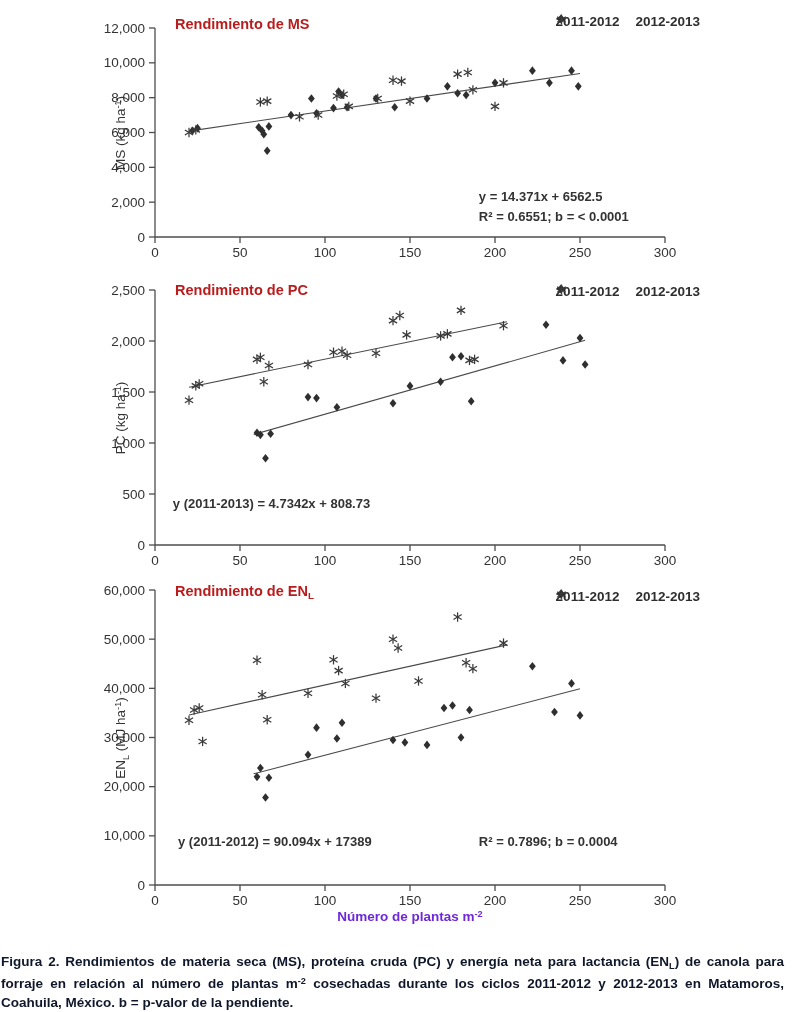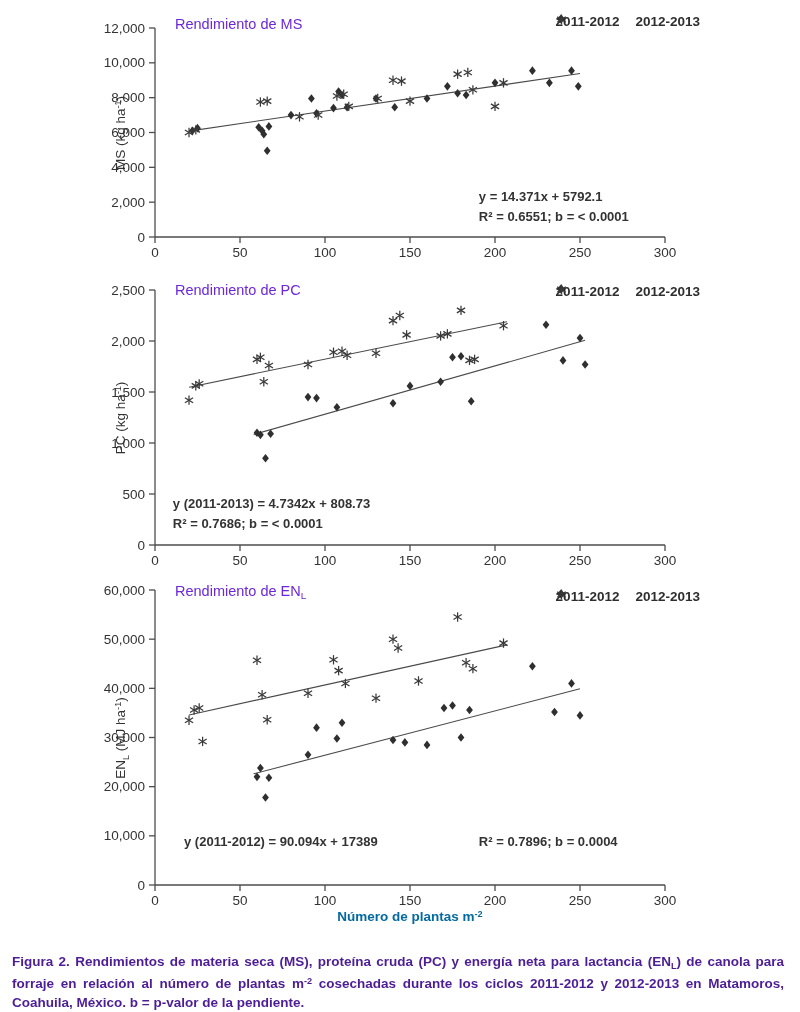--- a/index.html
+++ b/index.html
@@ -1,25 +1,25 @@
 <!DOCTYPE html>
 <html><head>
 <meta charset="utf-8">
 <style>
   html,body{margin:0;padding:0;background:#ffffff;}
   body{width:800px;font-family:"Liberation Sans","DejaVu Sans",sans-serif;color:#333;}
   .chart{position:relative;width:800px;}
   .chart svg{position:absolute;left:0;top:0;}
-  .title{position:absolute;left:175px;font-size:14.5px;font-weight:400;color:#6d28d9;white-space:nowrap;}
+  .title{position:absolute;left:175px;font-size:14.5px;font-weight:700;color:#b91c1c;white-space:nowrap;}
   .legend{position:absolute;right:100px;display:flex;gap:16px;align-items:center;font-size:13.5px;font-weight:600;color:#2e2e2e;}
   .leg-item{display:flex;align-items:center;gap:6px;white-space:nowrap;}
   .ylabel{position:absolute;left:122px;transform:translate(-50%,-50%) rotate(-90deg);font-size:13.5px;color:#333;white-space:nowrap;}
-  .xlabel{position:absolute;left:155px;width:510px;text-align:center;font-size:13.5px;font-weight:600;color:#0369a1;}
+  .xlabel{position:absolute;left:155px;width:510px;text-align:center;font-size:13.5px;font-weight:600;color:#6d28d9;}
   .annotation{position:absolute;font-size:13px;font-weight:600;color:#333;line-height:20px;white-space:nowrap;}
-  .caption{box-sizing:border-box;height:72px;padding:12px 16px 0 12px;font-size:13.5px;font-weight:600;line-height:1.45;color:#4c1d95;text-align:justify;}
+  .caption{box-sizing:border-box;height:72px;padding:12px 16px 0 1px;font-size:13.5px;font-weight:600;line-height:1.45;color:#0f172a;text-align:justify;}
   .sub{font-size:68%;vertical-align:-0.35em;}
   .sup{font-size:68%;vertical-align:0.45em;}
   svg text{font-family:"Liberation Sans","DejaVu Sans",sans-serif;font-size:13.5px;fill:#333;}
 </style>
 </head>
 <body>
 
 <section class="chart" style="height: 270px;">
   <svg width="800" height="270">
       <g>
@@ -191,21 +191,21 @@
             <line x1="5.5" y1="0.5" x2="5.5" y2="10.5"></line>
             <line x1="1.2" y1="2.8" x2="9.8" y2="8.2"></line>
             <line x1="9.8" y1="2.8" x2="1.2" y2="8.2"></line>
           </g>
         </svg>
         <span>2012-2013</span>
       </span>
   </div>
   <div class="ylabel" style="top: 132.5px;"><span>MS (kg ha</span><span class="sub"></span><span></span><span class="sup">-1</span><span>)</span></div>
 <div class="annotation" style="left: 478.85px; top: 186.84px;">
-      <div>y = 14.371x + 5792.1</div>
+      <div>y = 14.371x + 6562.5</div>
       <div>R² = 0.6551; b = &lt; 0.0001</div>
     </div>
   </section>
 
 <section class="chart" style="height: 295px;">
   <svg width="800" height="295">
       <g>
         <line x1="155" y1="20" x2="155" y2="275" stroke="#4d4d4d" stroke-width="1.3"></line>
         <line x1="155" y1="275" x2="665" y2="275" stroke="#4d4d4d" stroke-width="1.3"></line>
         <line x1="149" y1="275" x2="155" y2="275" stroke="#4d4d4d" stroke-width="1.3"></line>
@@ -381,21 +381,20 @@
             <line x1="1.2" y1="2.8" x2="9.8" y2="8.2"></line>
             <line x1="9.8" y1="2.8" x2="1.2" y2="8.2"></line>
           </g>
         </svg>
         <span>2012-2013</span>
       </span>
   </div>
   <div class="ylabel" style="top: 147.5px;"><span>PC (kg ha</span><span class="sub"></span><span></span><span class="sup">-1</span><span>)</span></div>
 <div class="annotation" style="left: 172.85px; top: 224px;">
       <div>y (2011-2013) = 4.7342x + 808.73</div>
-      <div>R² = 0.7686; b = &lt; 0.0001</div>
     </div>
     <div class="annotation" style="left: 478.85px; top: 224px;">
     </div>
   </section>
 
 <section class="chart" style="height: 375px;">
   <svg width="800" height="375">
       <g>
         <line x1="155" y1="25" x2="155" y2="320" stroke="#4d4d4d" stroke-width="1.3"></line>
         <line x1="155" y1="320" x2="665" y2="320" stroke="#4d4d4d" stroke-width="1.3"></line>
@@ -565,21 +564,21 @@
             <line x1="5.5" y1="0.5" x2="5.5" y2="10.5"></line>
             <line x1="1.2" y1="2.8" x2="9.8" y2="8.2"></line>
             <line x1="9.8" y1="2.8" x2="1.2" y2="8.2"></line>
           </g>
         </svg>
         <span>2012-2013</span>
       </span>
   </div>
   <div class="ylabel" style="top: 172.5px;"><span>EN</span><span class="sub">L</span><span> (MJ ha</span><span class="sup">-1</span><span>)</span></div>
   <div class="xlabel" style="top: 344px;"><span>Número de plantas m</span><span class="sup">-2</span></div>
-<div class="annotation" style="left: 184px; top: 266.9px;">
+<div class="annotation" style="left: 178px; top: 266.9px;">
       <div>y (2011-2012) = 90.094x + 17389</div>
     </div>
     <div class="annotation" style="left: 478.85px; top: 266.9px;">
       <div>R² = 0.7896; b = 0.0004</div>
     </div>
   </section>
 
 <div class="caption"><span>Figura 2. Rendimientos de materia seca (MS), proteína cruda (PC) y energía neta para lactancia (EN</span><span class="sub">L</span><span>) de canola para forraje en relación al número de plantas m</span><span class="sup">-2</span><span> cosechadas durante los ciclos 2011-2012 y 2012-2013 en Matamoros, Coahuila, México. b = p-valor de la pendiente.</span></div>
 
 </body></html>

